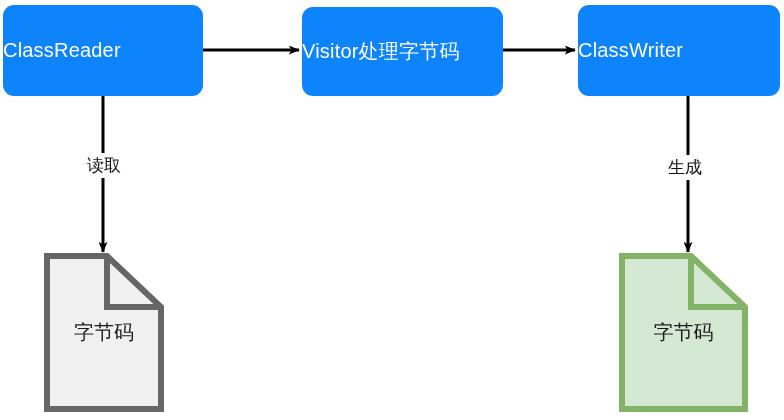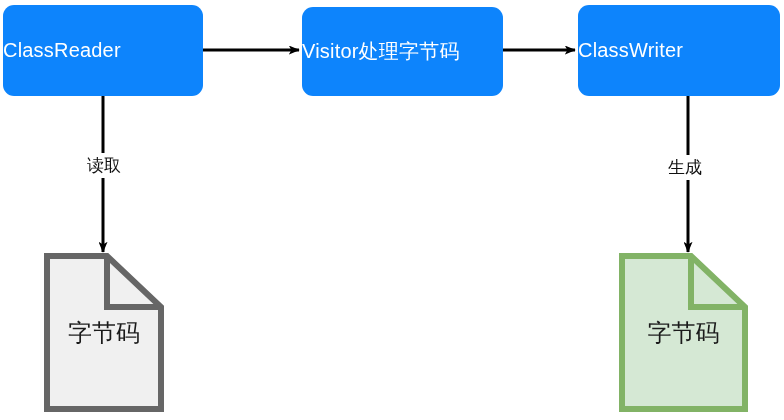--- a/index.html
+++ b/index.html
@@ -36,21 +36,21 @@
     letter-spacing: 0.2px;
     box-sizing: border-box;
     user-select: none;
   }
   .doc-label {
     position: absolute;
     display: flex;
     align-items: center;
     justify-content: center;
     color: #1a1a1a;
-    font-size: 24px;
+    font-size: 20px;
     user-select: none;
   }
   .edge-label {
     position: absolute;
     color: #111111;
     font-size: 17px;
     background: #ffffff;
     padding: 1px 2px;
     white-space: nowrap;
     user-select: none;

